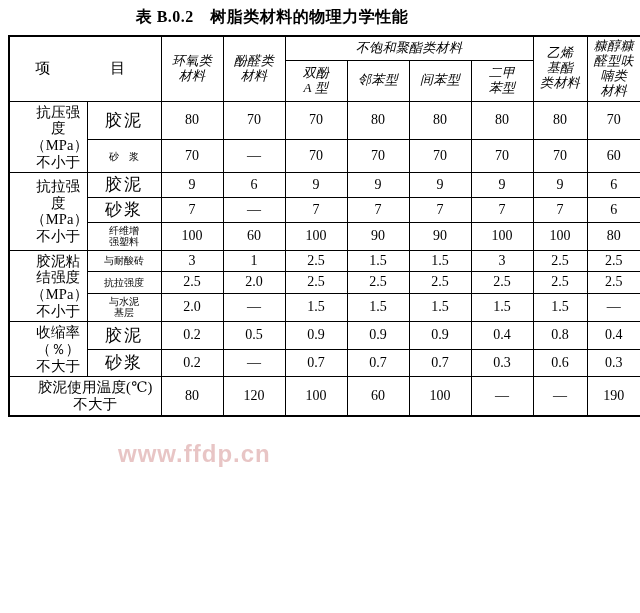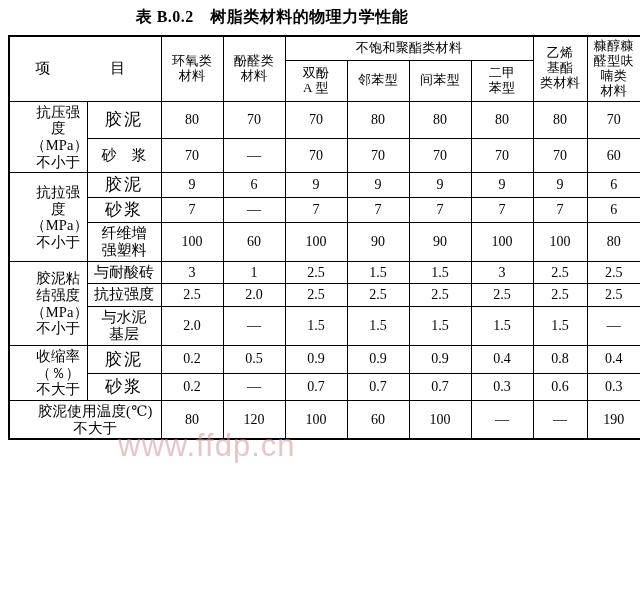--- a/index.html
+++ b/index.html
@@ -45,55 +45,56 @@
     font-weight: normal;
   }
   .thick-left { border-left: 2px solid #000 !important; }
   .thick-right { border-right: 2px solid #000 !important; }
   .thick-top { border-top: 2px solid #000 !important; }
   .thick-bottom { border-bottom: 2px solid #000 !important; }
 
   .hdr {
     font-size: 13px;
     letter-spacing: 0.3px;
+    font-style: italic;
   }
   .rowhead {
     font-weight: bold;
     font-size: 14.5px;
     text-align: left;
     padding-left: 4px;
     letter-spacing: 0.2px;
   }
   .rowhead .ln { display: block; margin-left: 20px; }
   .subhead {
     font-weight: bold;
     font-size: 17px;
     letter-spacing: 2px;
   }
-  .subhead.narrow { letter-spacing: 0px; font-size: 15px; }
+  .subhead.narrow { letter-spacing: 0px; font-size: 10px; }
   .val {
     font-family: "Liberation Serif", "DejaVu Serif", serif;
     font-size: 14px;
   }
   .dash { font-size: 14px; }
   .itemcell {
     font-weight: bold;
     font-size: 15px;
     letter-spacing: 10px;
     padding-left: 14px;
     margin-top: 36px;
   }
   .twoline { display: block; }
   .watermark {
     position: absolute;
     left: 118px;
-    top: 428px;
+    top: 440px;
     font-family: "Liberation Sans", sans-serif;
-    font-size: 31px;
-    font-weight: normal;
+    font-size: 24px;
+    font-weight: bold;
     color: rgba(214, 150, 150, 0.55);
     letter-spacing: 1px;
     pointer-events: none;
     white-space: nowrap;
   }
 </style>
 </head>
 <body>
 
 <div class="page">

